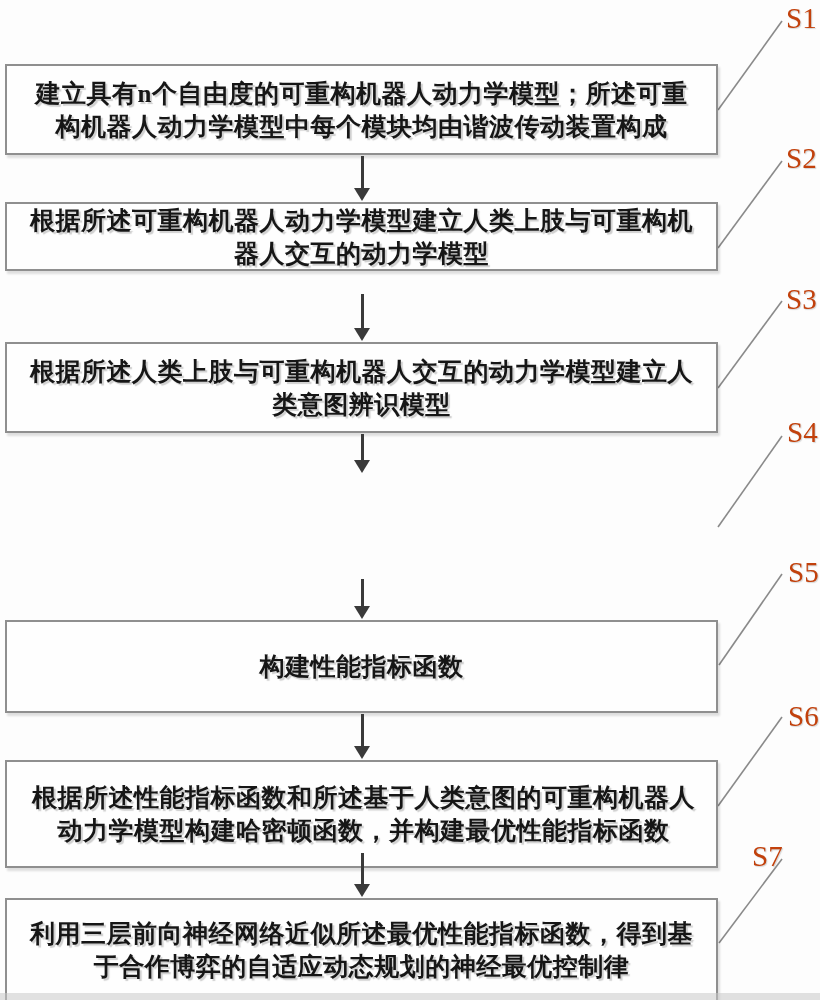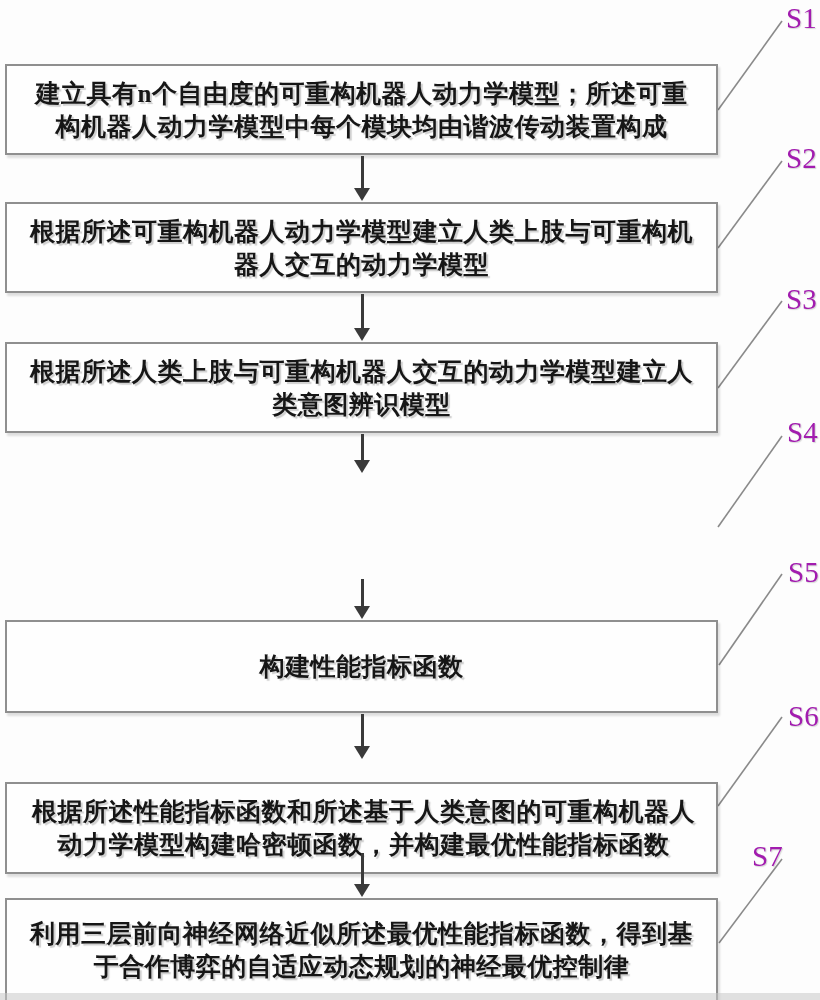--- a/index.html
+++ b/index.html
@@ -35,21 +35,21 @@
     font-weight: bold;
     color: #161616;
     text-align: center;
     letter-spacing: 0.5px;
     text-shadow: 2px 2px 1px rgba(150,150,150,0.45);
   }
   .step-label {
     position: absolute;
     font-family: "Liberation Serif", serif;
     font-size: 29px;
-    color: #a21caf;
+    color: #c2410c;
     text-shadow: 1px 1px 1px rgba(150,150,150,0.4);
     white-space: nowrap;
   }
   .flow-arrow {
     position: absolute;
     width: 16px;
     display: flex;
     flex-direction: column;
     align-items: center;
   }
@@ -88,30 +88,30 @@
     <line x1="718" y1="388" x2="782" y2="301" stroke="#8a8a8a" stroke-width="1.6"></line>
     <line x1="718" y1="527" x2="782" y2="436" stroke="#8a8a8a" stroke-width="1.6"></line>
     <line x1="719" y1="665" x2="782" y2="574" stroke="#8a8a8a" stroke-width="1.6"></line>
     <line x1="718" y1="806" x2="782" y2="717" stroke="#8a8a8a" stroke-width="1.6"></line>
     <line x1="719" y1="943" x2="782" y2="859" stroke="#8a8a8a" stroke-width="1.6"></line>
   </svg>
 
   <div class="step-box" style="top:64px;  height:91px;">
     <div class="step-text">建立具有n个自由度的可重构机器人动力学模型；所述可重构机器人动力学模型中每个模块均由谐波传动装置构成</div>
   </div>
-  <div class="step-box" style="top:202px; height:91px;">
+  <div class="step-box" style="top:202px; height:69px;">
     <div class="step-text">根据所述可重构机器人动力学模型建立人类上肢与可重构机器人交互的动力学模型</div>
   </div>
   <div class="step-box" style="top:342px; height:91px;">
     <div class="step-text">根据所述人类上肢与可重构机器人交互的动力学模型建立人类意图辨识模型</div>
   </div>
   <div class="step-box" style="top:620px; height:93px;">
     <div class="step-text">构建性能指标函数</div>
   </div>
-  <div class="step-box" style="top:782px; height:92px;padding-left:20px;">
+  <div class="step-box" style="top:760px; height:108px;padding-left:20px;">
     <div class="step-text">根据所述性能指标函数和所述基于人类意图的可重构机器人动力学模型构建哈密顿函数，并构建最优性能指标函数</div>
   </div>
   <div class="step-box" style="top:898px; height:104px;">
     <div class="step-text">利用三层前向神经网络近似所述最优性能指标函数，得到基于合作博弈的自适应动态规划的神经最优控制律</div>
   </div>
 
   <div class="flow-arrow" style="left:354px; top:156px; height:45px;">
     <div class="arrow-shaft"></div>
     <div class="arrow-head"></div>
   </div>

